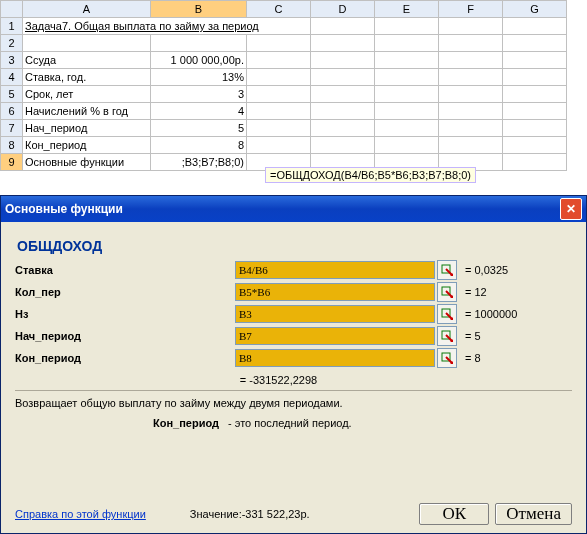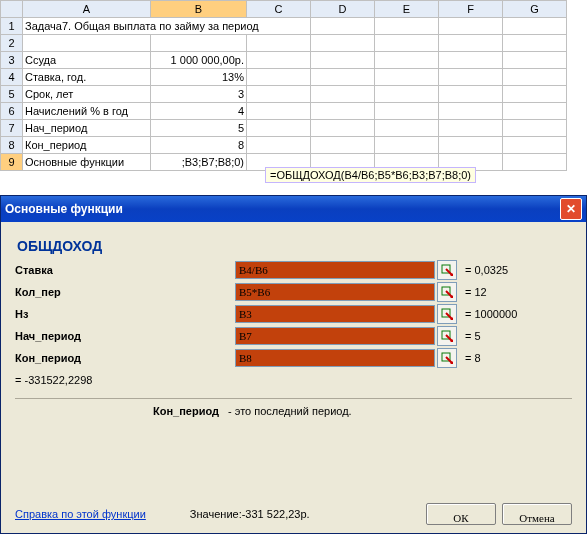--- a/index.html
+++ b/index.html
@@ -3,44 +3,44 @@
 <meta charset="utf-8">
 <style>
 html,body{margin:0;padding:0;font-family:Tahoma,Arial,sans-serif;font-size:11px;background:#fff;overflow:hidden}
 .sheet{border-collapse:collapse;table-layout:fixed}
 .sheet th,.sheet td{border:1px solid #c0c0c0;padding:0 2px;height:17px;box-sizing:border-box;overflow:hidden;white-space:nowrap;font-size:11px}
 .sheet th{background:#e4ecf7;color:#000;font-weight:normal;text-align:center}
 .sheet th.active{background:#ffcf7f}
 .rowhead{background:#e4ecf7;text-align:center;width:22px}
 .rowhead.active{background:#ffcf7f}
 .colA{width:128px}.colB{width:96px}.colC{width:64px}.colD,.colE,.colF,.colG{width:64px}
-.task-title{}
+.task-title{text-decoration:underline}
 .b-right{text-align:right}
 .formula-tip{position:absolute;left:265px;top:167px;background:#ffffe1;border:1px solid #c4b5fd;padding:1px 4px;font-size:11px}
 
 .dlg{position:absolute;left:0;top:195px;width:585px;height:337px;border:1px solid #0a246a;background:#ece9d8;box-shadow:2px 2px 0 rgba(0,0,0,.15)}
 .titlebar{height:26px;background:linear-gradient(#2a6bdc,#0a3fbf 50%,#0841c7);color:#fff;display:flex;align-items:center;justify-content:space-between;padding:0 4px;font-weight:bold;font-size:12px}
 .closebtn{width:20px;height:20px;background:#e24b2c;border:1px solid #fff;border-radius:2px;display:flex;align-items:center;justify-content:center;color:#fff;font-weight:bold;font-family:Arial;font-size:12px}
 .dlg-body{padding:8px 14px 4px 14px;position:relative;height:calc(100% - 26px);box-sizing:border-box}
 .fn-name{color:#003399;font-weight:bold;font-size:14px;margin:8px 0 6px 2px}
 .arg-row{display:flex;align-items:center;margin:2px 0}
 .arg-label{width:214px;text-align:left;padding-right:6px;font-weight:bold}
-.arg-input{width:200px;height:18px;border:1px solid #7f9db9;background:#c2410c;padding:0 3px;font-family:Tahoma;font-size:11px;box-sizing:border-box}
+.arg-input{width:200px;height:18px;border:1px solid #7f9db9;background:#eab308;padding:0 3px;font-family:Tahoma;font-size:11px;box-sizing:border-box}
 .refbtn{width:18px;height:18px;border:1px solid #7f9db9;background:#f4f3ee;margin-left:2px;display:flex;align-items:center;justify-content:center}
 .refbtn svg{display:block}
 .arg-val{margin-left:8px}
-.result-line{text-align:left;margin:6px 30px 12px 0}
+.result-line{text-align:center;margin:6px 30px 4px 0}
 .desc{margin:6px 0 8px 0}
 .param-desc{margin:6px 0 24px 138px}
 .param-desc b{font-weight:bold;margin-right:6px}
 .bottom{position:absolute;left:14px;right:14px;bottom:8px;display:flex;align-items:center}
 .help-link{color:#0033cc;text-decoration:underline}
 .val-label{margin-left:44px}
 .btns{margin-left:auto;display:flex;gap:6px}
-.btn{min-width:70px;height:22px;border:1px solid #7f7f7f;background:#ece9d8;border-radius:2px;box-shadow:inset 1px 1px 0 #fff;padding:8px 10px;font-family:Tahoma;font-size:11px}
+.btn{min-width:70px;height:22px;border:1px solid #7f7f7f;background:#ece9d8;border-radius:2px;box-shadow:inset 1px 1px 0 #fff;padding:0 10px;font-family:Tahoma;font-size:17px}
 .sep{border:0;border-top:1px solid #aca899;margin:4px 0}
 </style>
 </head>
 <body>
 
 <table class="sheet">
   <colgroup>
     <col style="width:22px">
       <col class="colA">
       <col class="colB">
@@ -232,20 +232,21 @@
                 <path d="M5 5 L11 11" stroke="#cc0000" stroke-width="2"></path>
                 <circle cx="11" cy="11" r="1.5" fill="#cc0000"></circle>
               </svg>
             </span>
           </div>
           <div class="arg-val">= 8</div>
         </div>
       </div>
     <div class="result-line">= -331522,2298</div>
     <hr class="sep">
+    <div class="desc">Возвращает общую выплату по займу между двумя периодами.</div>
     <div class="param-desc">
       <b>Кон_период</b><span> - это последний период.</span>
     </div>
     <div class="bottom">
       <a href="#" class="help-link">Справка по этой функции</a>
       <span class="val-label"><span>Значение:</span><span>-331 522,23р.</span></span>
       <div class="btns">
         <button class="btn">ОК</button>
         <button class="btn">Отмена</button>
       </div>

